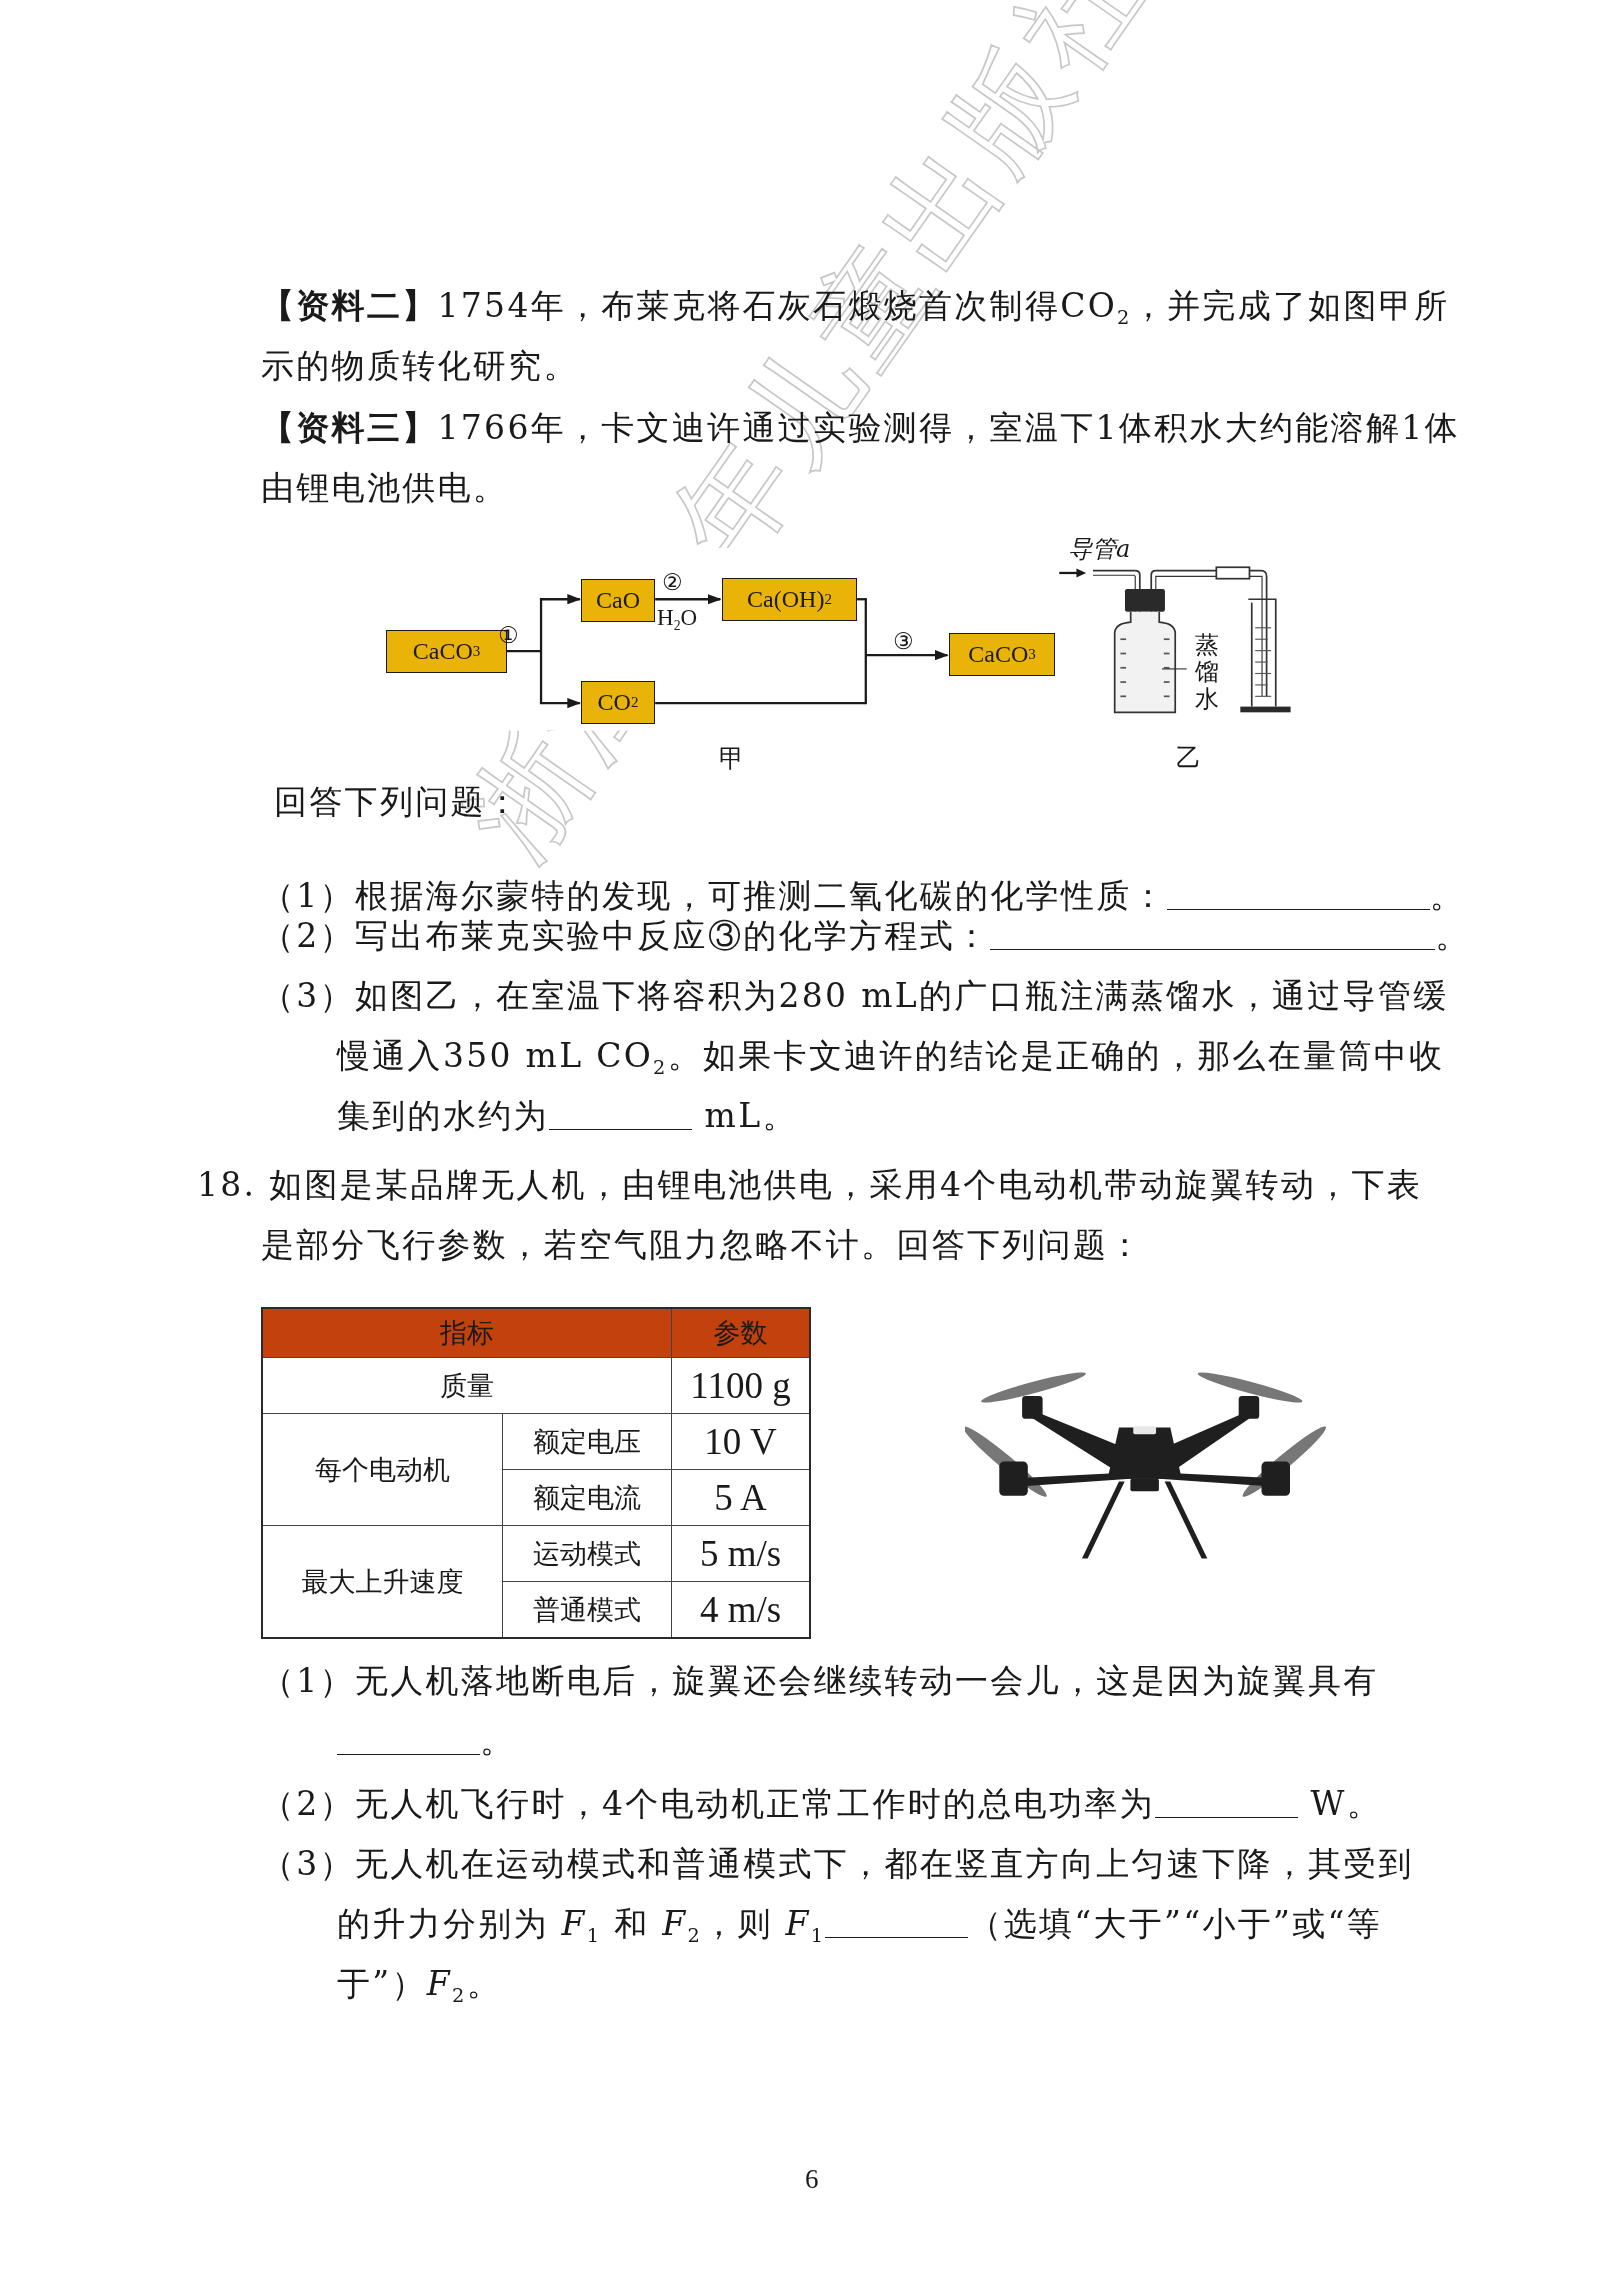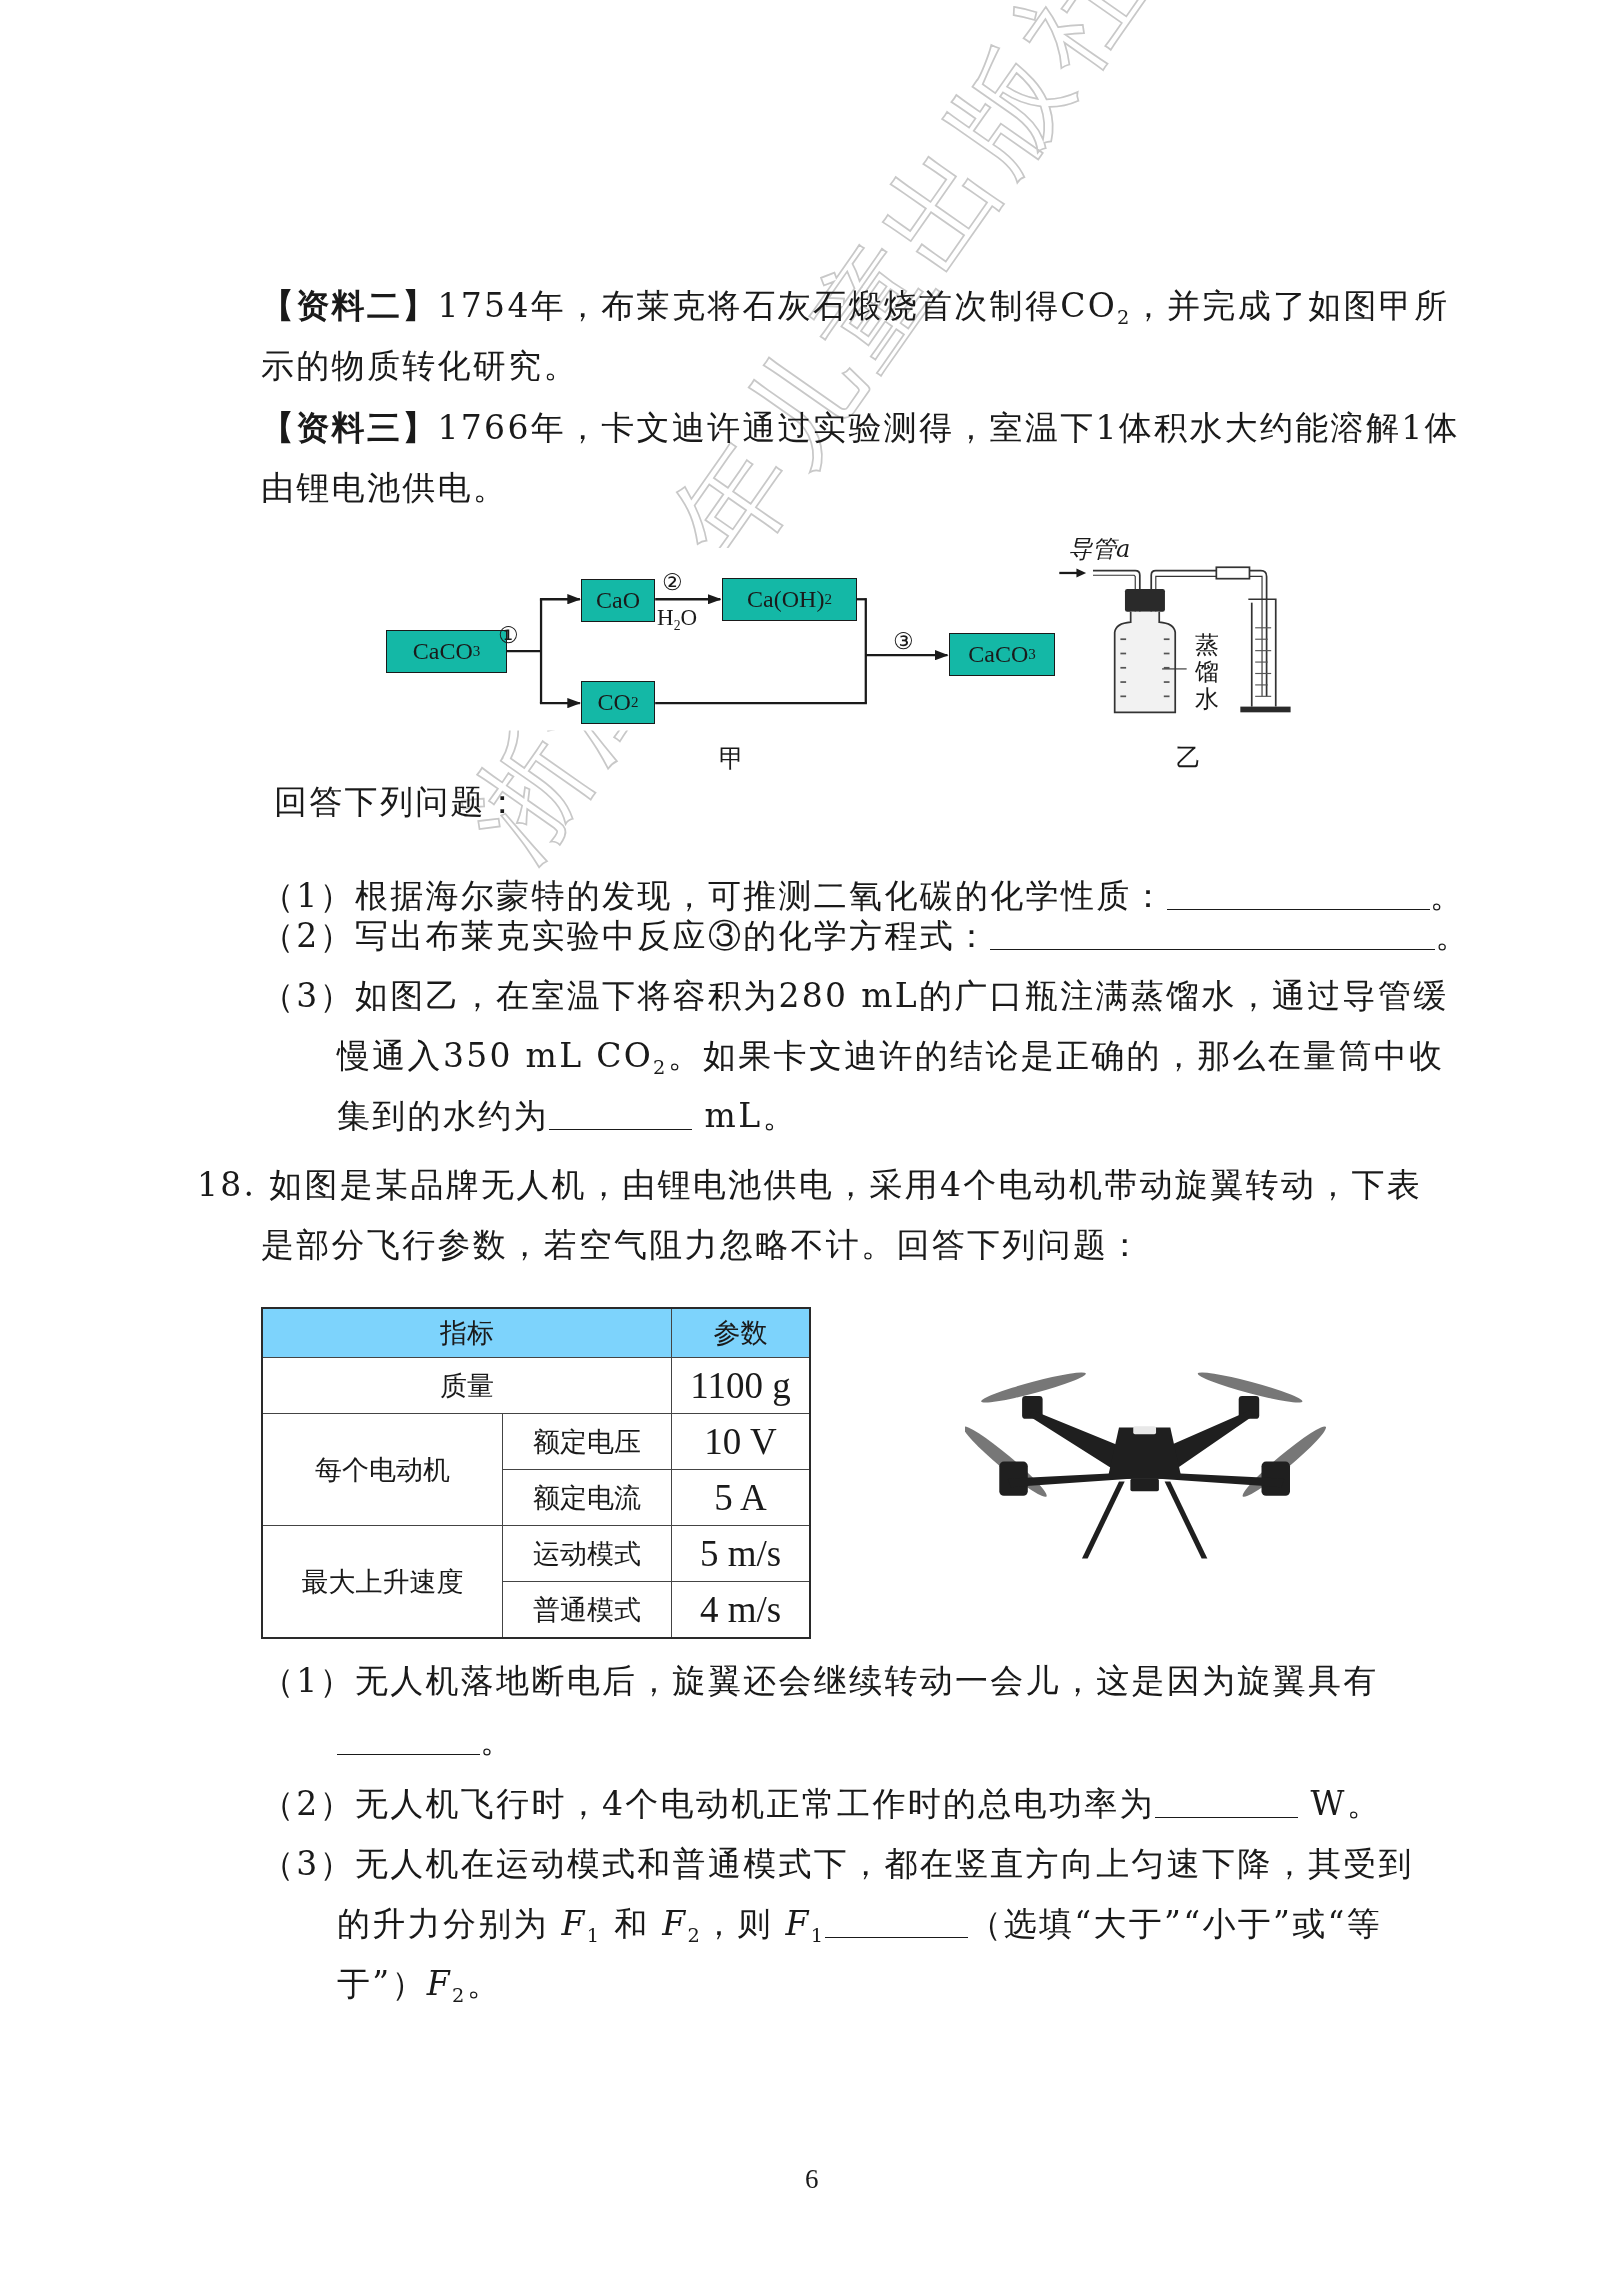--- a/index.html
+++ b/index.html
@@ -4,30 +4,30 @@
 <style>
   html, body { margin: 0; padding: 0; background: #ffffff; }
   body { width: 1622px; height: 2295px; position: relative; overflow: hidden;
          font-family: "DejaVu Serif", "Liberation Serif", serif; color: #1a1a1a; }
   .line { position: absolute; font-size: 33px; line-height: 46px; white-space: nowrap; letter-spacing: 2.3px; }
   .bold { font-weight: bold; font-family: "DejaVu Sans", sans-serif; margin-top: 24px; }
   .sub { font-size: 19.4px; vertical-align: -6.9px; }
   .it { font-style: italic; }
   .blank { display: inline-block; border-bottom: 1.7px solid #1a1a1a; height: 33px; vertical-align: -3.4px; }
   
-  .box { position: absolute; border: 1.7px solid #1a1a1a; background: #14b8a6; font-family: "Liberation Serif", serif;
+  .box { position: absolute; border: 1.7px solid #1a1a1a; background: #eab308; font-family: "Liberation Serif", serif;
          font-size: 24px; display: flex; align-items: center; justify-content: center; box-sizing: border-box; }
   .box .s { font-size: 15px; vertical-align: -5.7px; }
   .cap { position: absolute; font-size: 25px; font-family: "DejaVu Serif", serif; }
   .mark { position: absolute; font-size: 23px; font-family: "DejaVu Sans", sans-serif; }
   
   table.params { position: absolute; left: 261px; top: 1307px; border-collapse: collapse;
                  border: 2.9px solid #2a2a2a; font-size: 27px; font-family: "DejaVu Serif", serif; }
   table.params td, table.params th { border: 1.1px solid #444; text-align: center; padding: 0; height: 55px; font-weight: normal; }
-  table.params th { background: #7dd3fc; height: 48px; }
+  table.params th { background: #c2410c; height: 48px; }
   .num { font-family: "Liberation Serif", serif; font-size: 37px; }
   .watermark { position: absolute; left: 434px; top: 799px; transform: rotate(-55deg); transform-origin: left top;
                font-size: 114px; color: transparent; -webkit-text-stroke: 1.7px #c8c8c8; white-space: nowrap;
                font-family: "DejaVu Sans", sans-serif; letter-spacing: 5.7px; pointer-events: none; }
   .pagenum { position: absolute; left: 805px; top: 2164px; font-size: 27px; font-family: "Liberation Serif", serif; }
 </style>
 </head>
 <body>
 
 <div class="watermark">浙江少年儿童出版社样书</div>

